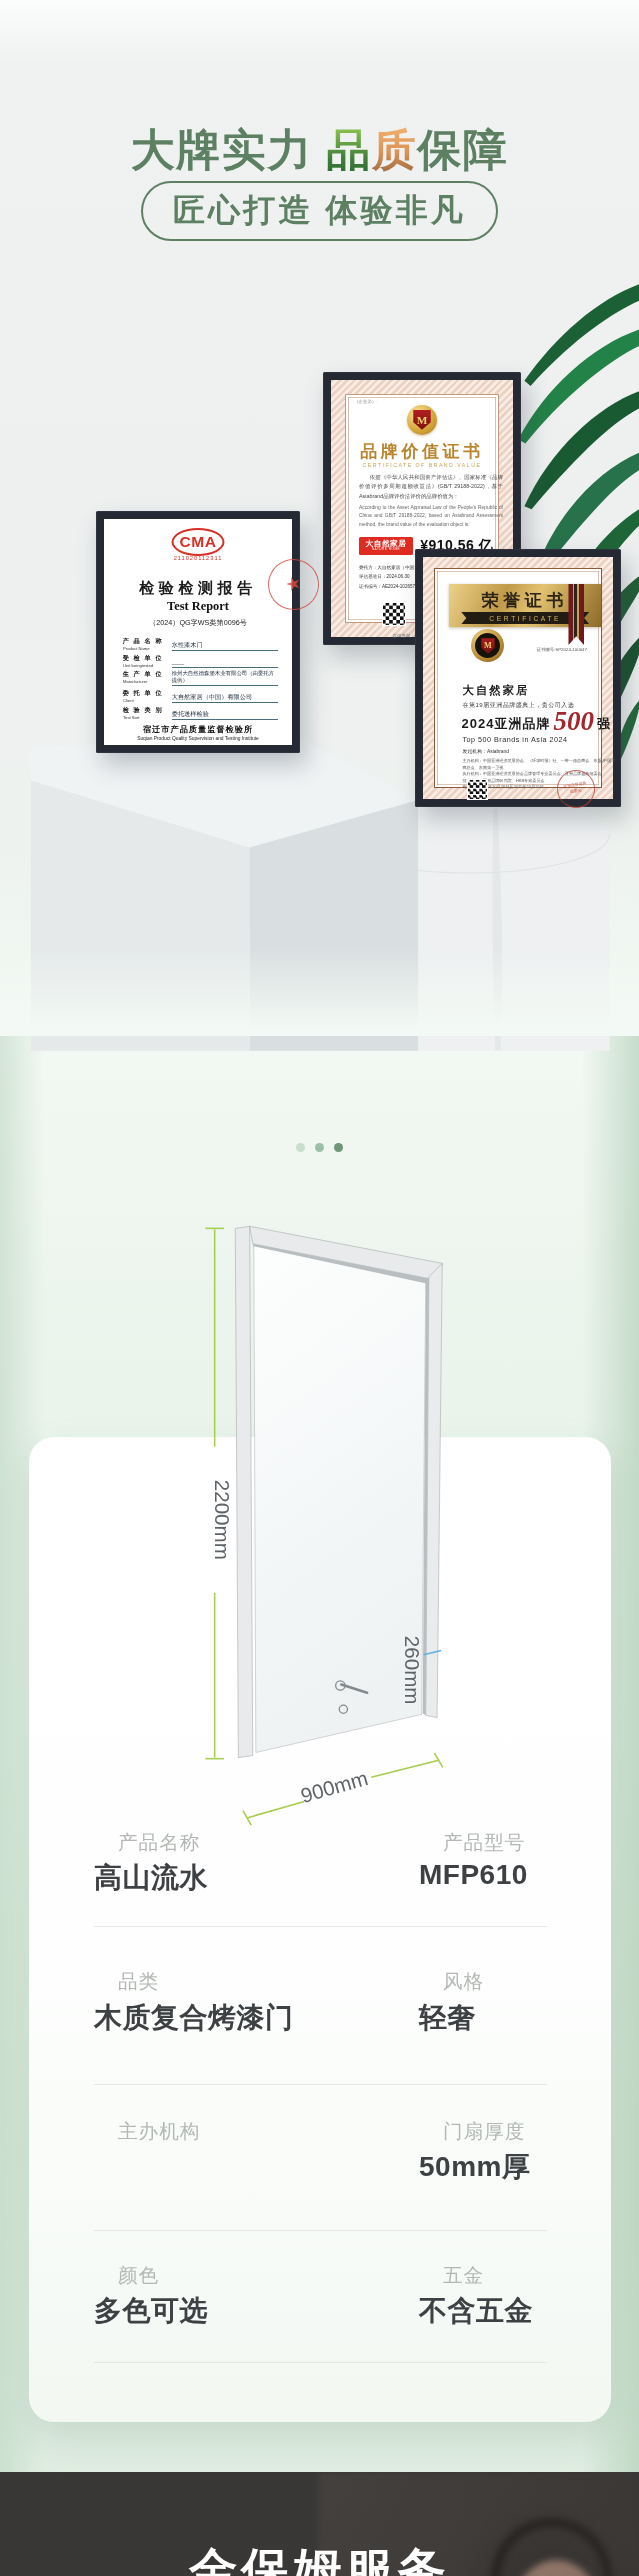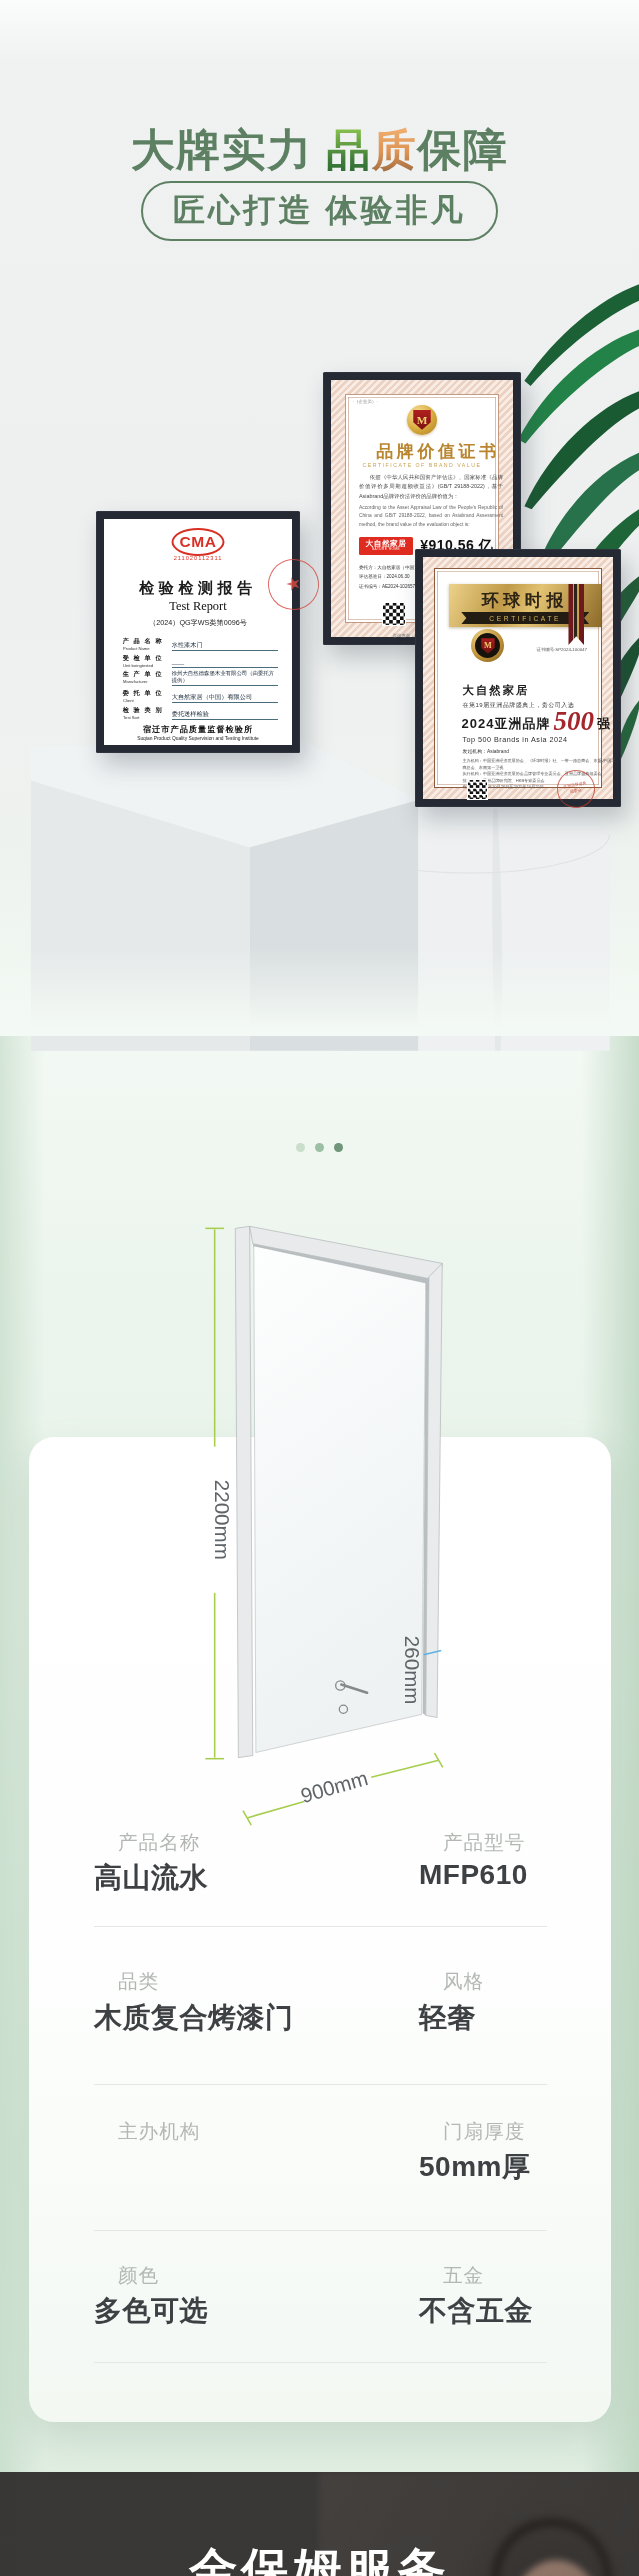--- a/index.html
+++ b/index.html
@@ -37,21 +37,21 @@
   .core{position:absolute;inset:13.4px;background:#fff;border:1px solid #c49a82;box-shadow:inset 0 0 0 2.1px #fff, inset 0 0 0 2.6px #b98a6f;}
   
   .f-test{left:96px;top:511px;width:204px;height:242px;}
   .cma-oval{position:absolute;left:50%;top:9.3px;transform:translateX(-50%);width:49px;height:24px;
             border:2.1px solid #d93025;border-radius:50%;display:flex;align-items:center;justify-content:center;
             color:#d93025;font-size:15.5px;font-weight:bold;letter-spacing:0.5px;}
   .cma-no{position:absolute;left:0;top:36px;width:100%;text-align:center;color:#d93025;font-size:5.7px;letter-spacing:1px;}
   .tr-title{position:absolute;left:0;top:60px;width:100%;text-align:center;font-family:"Liberation Serif",serif;
             font-size:15px;font-weight:bold;color:#1c1c1c;letter-spacing:4.6px;}
   .tr-sub{position:absolute;left:0;top:80px;width:100%;text-align:center;font-family:"Liberation Serif",serif;
-          font-size:12.4px;font-weight:normal;color:#111;}
+          font-size:12.4px;font-weight:bold;color:#111;}
   .tr-no{position:absolute;left:0;top:99px;width:100%;text-align:center;font-size:7.2px;color:#222;}
   .tr-row{position:absolute;left:18.5px;width:155px;display:flex;}
   .tr-lab{width:49px;flex:none;}
   .tr-lab .cn{font-size:6.2px;color:#111;letter-spacing:1.5px;font-weight:bold;}
   .tr-lab .en{font-size:4.4px;color:#333;transform:scale(.95);transform-origin:left;}
   .tr-val{flex:1;font-size:6.2px;color:#123;border-bottom:0.5px solid #4a6d7c;padding-bottom:0.5px;align-self:flex-end;}
   .tr-org{position:absolute;left:0;top:181px;width:100%;text-align:center;font-size:8.2px;font-weight:bold;color:#111;letter-spacing:1px;}
   .tr-org-en{position:absolute;left:0;top:195px;width:100%;text-align:center;font-size:4.9px;color:#222;}
   .tr-seal{position:absolute;left:164px;top:40px;width:49px;height:49px;border:1.5px solid rgba(214,72,64,.8);
            border-radius:50%;transform:rotate(-18deg);color:rgba(214,72,64,.85);overflow:hidden;}
@@ -59,21 +59,21 @@
   
   .f-brand{left:323px;top:372px;width:198px;height:273px;}
   .bv-tag{position:absolute;left:7.2px;top:4.1px;font-size:4.4px;color:#888;}
   .bv-medal{position:absolute;left:50%;top:10.3px;transform:translateX(-50%);width:30px;height:30px;border-radius:50%;
             background:radial-gradient(circle at 35% 30%,#f9e49a,#d7a93c 55%,#a97c22 100%);
             display:flex;align-items:center;justify-content:center;box-shadow:0 1px 2.6px rgba(150,110,30,.4);}
   .bv-shield{width:17.5px;height:19.6px;background:linear-gradient(180deg,#b01f1f,#7c1212);
              clip-path:polygon(0 0,100% 0,100% 62%,50% 100%,0 62%);display:flex;align-items:center;justify-content:center;
              color:#f4d170;font-family:"Liberation Serif",serif;font-size:11.3px;font-weight:bold;}
   .bv-title{position:absolute;left:0;top:45px;width:100%;text-align:center;font-size:17px;font-weight:bold;
-            color:#b9852e;letter-spacing:3.6px;padding-left:16px;}
+            color:#b9852e;letter-spacing:3.6px;}
   .bv-sub{position:absolute;left:0;top:67px;width:100%;text-align:center;font-size:5.2px;color:#c9a254;letter-spacing:1.5px;}
   .bv-para{position:absolute;left:13.4px;top:78px;width:144px;font-size:5.4px;color:#474747;line-height:1.8;
            text-align:justify;text-indent:2em;}
   .bv-para-en{position:absolute;left:13.4px;top:109px;width:144px;font-size:4.9px;color:#666;line-height:1.75;text-align:justify;}
   .bv-valrow{position:absolute;left:13.4px;top:142px;width:149px;display:flex;align-items:center;gap:7.2px;}
   .bv-logo{width:54px;height:18.5px;background:#e02b20;border-radius:1.5px;color:#fff;display:flex;flex-direction:column;
            align-items:center;justify-content:center;line-height:1.05;}
   .bv-logo .cn{font-size:7.7px;font-weight:bold;letter-spacing:0.5px;}
   .bv-logo .en{font-size:3.1px;letter-spacing:0.5px;}
   .bv-value{font-size:14px;font-weight:bold;color:#101010;letter-spacing:0.5px;}
@@ -262,21 +262,21 @@
         <div class="bv-query">咨询查询：baike.asiabrand.cn</div>
       </div>
     </div>
   </div>
 
   <div class="abs frame f-honor">
     <div class="paper">
       <div class="ornate"></div>
       <div class="core" style="inset:11.3px;border-color:#8d5a3b">
         <div class="hn-plaque">
-          <div class="hn-title">环球时报</div>
+          <div class="hn-title">荣誉证书</div>
           <div class="hn-banner">CERTIFICATE</div>
         </div>
         <div class="hn-ribbon"></div>
         <div class="hn-medal">
             <div class="ring">
               <div class="hn-shield">M</div>
             </div>
           </div>
         <div class="hn-no">证书编号:SP2024-100047</div>
         <div class="hn-brand">大自然家居</div>

